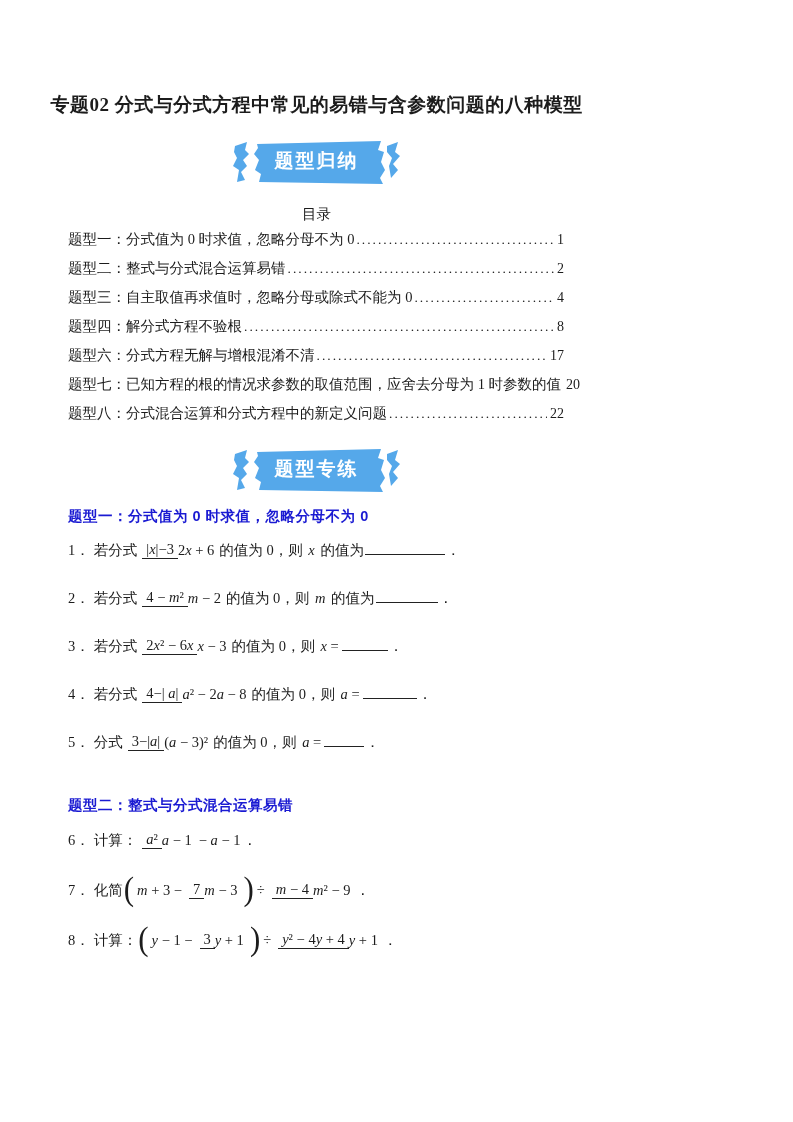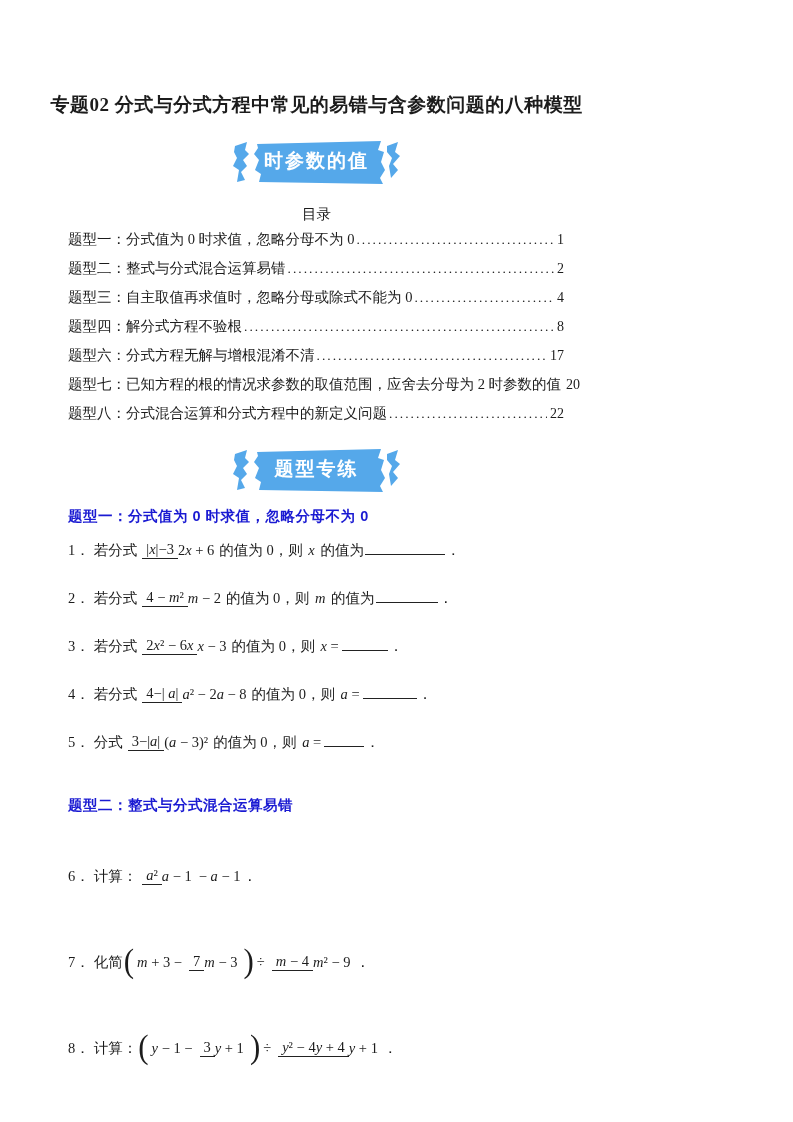--- a/index.html
+++ b/index.html
@@ -58,21 +58,21 @@
     letter-spacing:0.5px;
   }
   .section-heading.second { margin-top:30px; }
 
   .problems { margin-left:68px; }
   .problem {
     font-size:14.5px;
     line-height:48px;
     white-space:nowrap;
   }
-  .problems.ops .problem { line-height:50px;margin-top:36px; }
+  .problems.ops .problem { line-height:50px; }
   .pnum { margin-right:4px; }
   .cn { }
   .math { font-family:"Liberation Serif","DejaVu Serif",serif; margin:0 2px; }
   .math i, .frac i { font-style:italic; font-family:"Liberation Serif","DejaVu Serif",serif; }
 
   .frac {
     display:inline-flex; flex-direction:row; align-items:center;
     vertical-align:middle; margin:0 5px; line-height:1.25; font-size:14.5px;
     transform:translateY(-2px);
   }
@@ -95,21 +95,21 @@
 <div class="page">
 
   <div class="doc-title">专题02 分式与分式方程中常见的易错与含参数问题的八种模型</div>
 
   <div class="banner">
     <svg viewBox="0 0 170 46" aria-hidden="true">
       <polygon class="ribbon-fill" points="3,7 15,3 13,11 17,15 11,21 15,27 9,33 13,41 5,43 7,31 1,27 5,19 2,13" fill="#55a8ea"></polygon>
       <polygon class="ribbon-fill" points="25,5 149,2 146,11 152,13 149,23 153,31 148,39 151,45 27,43 29,35 23,31 27,21 22,15 26,9" fill="#55a8ea"></polygon>
       <polygon class="ribbon-fill" points="155,7 166,3 163,13 168,17 161,25 166,31 159,39 157,27 160,19 155,13" fill="#55a8ea"></polygon>
     </svg>
-    <span class="banner-label">时参数的值</span>
+    <span class="banner-label">题型归纳</span>
   </div>
 
   <div class="toc-heading">目录</div>
 
   <div class="toc" id="toc">
       <div class="toc-row">
         <span class="toc-label">题型一：分式值为 0 时求值，忽略分母不为 0</span>
         <span class="toc-dots"></span>
         <span class="toc-page">1</span>
       </div>
@@ -127,21 +127,21 @@
         <span class="toc-label">题型四：解分式方程不验根</span>
         <span class="toc-dots"></span>
         <span class="toc-page">8</span>
       </div>
       <div class="toc-row">
         <span class="toc-label">题型六：分式方程无解与增根混淆不清</span>
         <span class="toc-dots"></span>
         <span class="toc-page">17</span>
       </div>
       <div class="toc-row">
-        <span class="toc-label">题型七：已知方程的根的情况求参数的取值范围，应舍去分母为 2 时参数的值</span>
+        <span class="toc-label">题型七：已知方程的根的情况求参数的取值范围，应舍去分母为 1 时参数的值</span>
         <span class="toc-dots"></span>
         <span class="toc-page">20</span>
       </div>
       <div class="toc-row">
         <span class="toc-label">题型八：分式混合运算和分式方程中的新定义问题</span>
         <span class="toc-dots"></span>
         <span class="toc-page">22</span>
       </div>
     </div>
 

